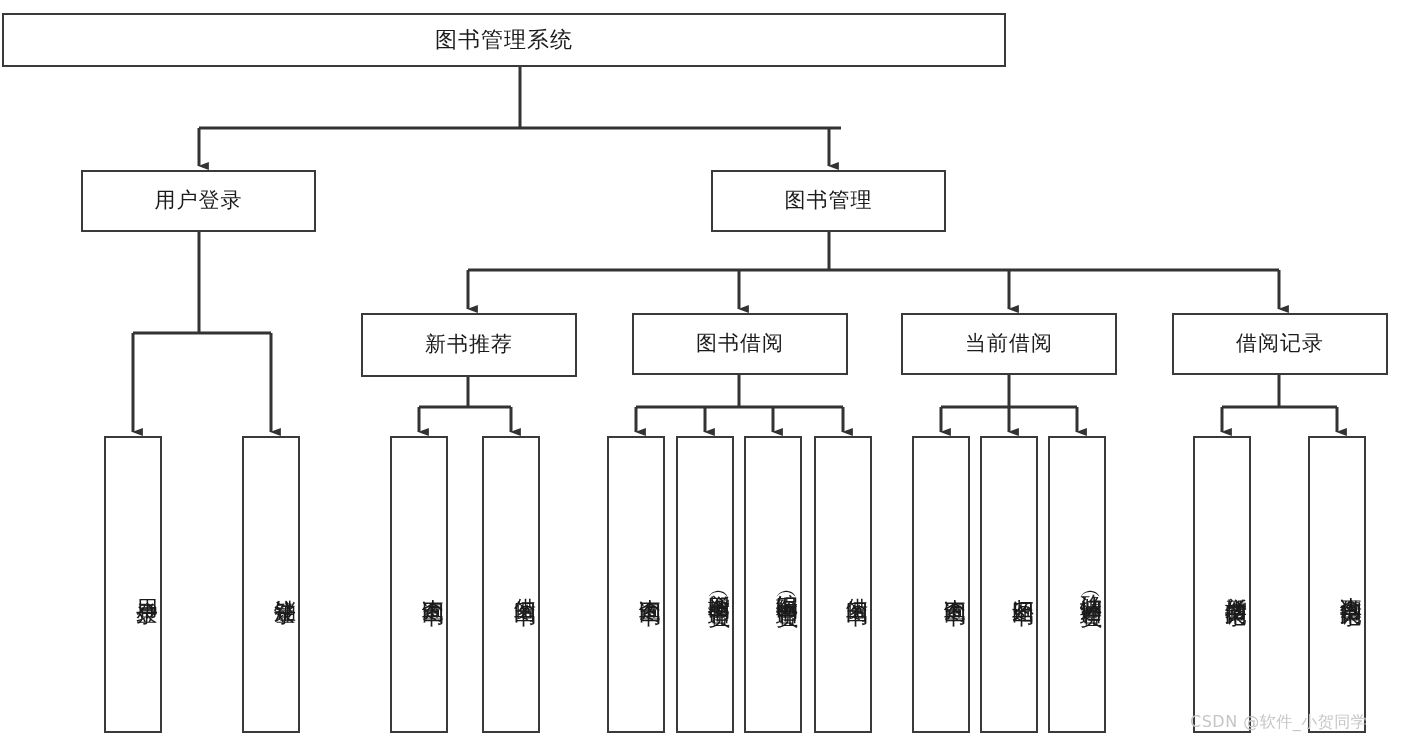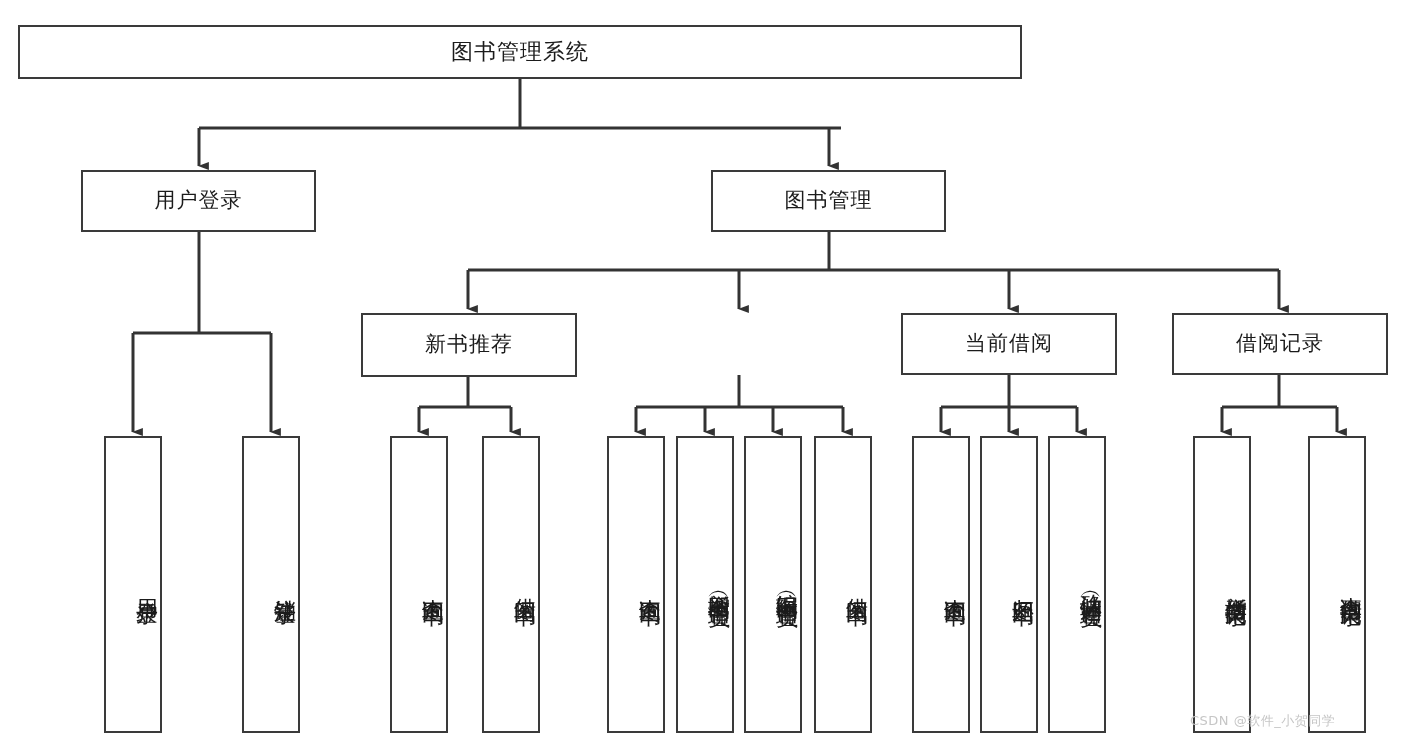--- a/index.html
+++ b/index.html
@@ -12,21 +12,21 @@
         border:2px solid #3a3a3a;display:flex;align-items:center;
         justify-content:center;color:#1b1b1b;}
   .node.horiz{font-size:21px;letter-spacing:1px;line-height:1.2;}
   .node.root{font-size:22px;}
   .node.vert{writing-mode:vertical-rl;text-orientation:upright;
              font-size:22px;line-height:1.22;letter-spacing:2px;
              padding:10px 0;align-items:flex-start;justify-content:center;}
   .node.vert .vtext{writing-mode:vertical-rl;text-orientation:upright;
              display:block;white-space:nowrap;}
 
-  #watermark{position:absolute;left:1190px;top:712px;font-size:13px;
+  #watermark{position:absolute;left:1190px;top:712px;font-size:16px;
              color:#c6c6c6;white-space:nowrap;letter-spacing:0.5px;}
 </style>
 </head>
 <body>
 
 <div id="canvas">
 
   <svg class="wires" viewBox="0 0 1405 747" xmlns="http://www.w3.org/2000/svg">
     <defs>
       <marker id="arrow" viewBox="0 0 10 12" refX="5" refY="11" markerWidth="9" markerHeight="11" orient="auto-start-reverse" markerUnits="userSpaceOnUse">
@@ -70,33 +70,36 @@
       <path d="M1009,407 L1009,432" marker-end="url(#arrow)"></path>
       <path d="M1077,407 L1077,432" marker-end="url(#arrow)"></path>
 
       <path d="M1279,375 L1279,407"></path>
       <path d="M1222,407 L1337,407"></path>
       <path d="M1222,407 L1222,432" marker-end="url(#arrow)"></path>
       <path d="M1337,407 L1337,432" marker-end="url(#arrow)"></path>
     </g>
   </svg>
 
-  <div class="node horiz root" style="left:18px;top:13px;width:1004px;height:54px;margin-top:12px;">
+  <div class="node horiz root" style="left:2px;top:13px;width:1004px;height:54px;">
     <span>图书管理系统</span>
   </div>
 
   <div class="node horiz" style="left:81px;top:170px;width:235px;height:62px;">
     <span>用户登录</span>
   </div>
   <div class="node horiz" style="left:711px;top:170px;width:235px;height:62px;font-family:Liberation Serif, serif;">
     <span>图书管理</span>
   </div>
 
   <div class="node horiz" style="left:361px;top:313px;width:216px;height:64px;">
     <span>新书推荐</span>
+  </div>
+  <div class="node horiz" style="left:632px;top:313px;width:216px;height:62px;">
+    <span>图书借阅</span>
   </div>
   <div class="node horiz" style="left:901px;top:313px;width:216px;height:62px;">
     <span>当前借阅</span>
   </div>
   <div class="node horiz" style="left:1172px;top:313px;width:216px;height:62px;">
     <span>借阅记录</span>
   </div>
 
   <div class="node vert" style="left:104px;top:436px;width:58px;height:297px;">
     <span class="vtext">用户登录</span>

